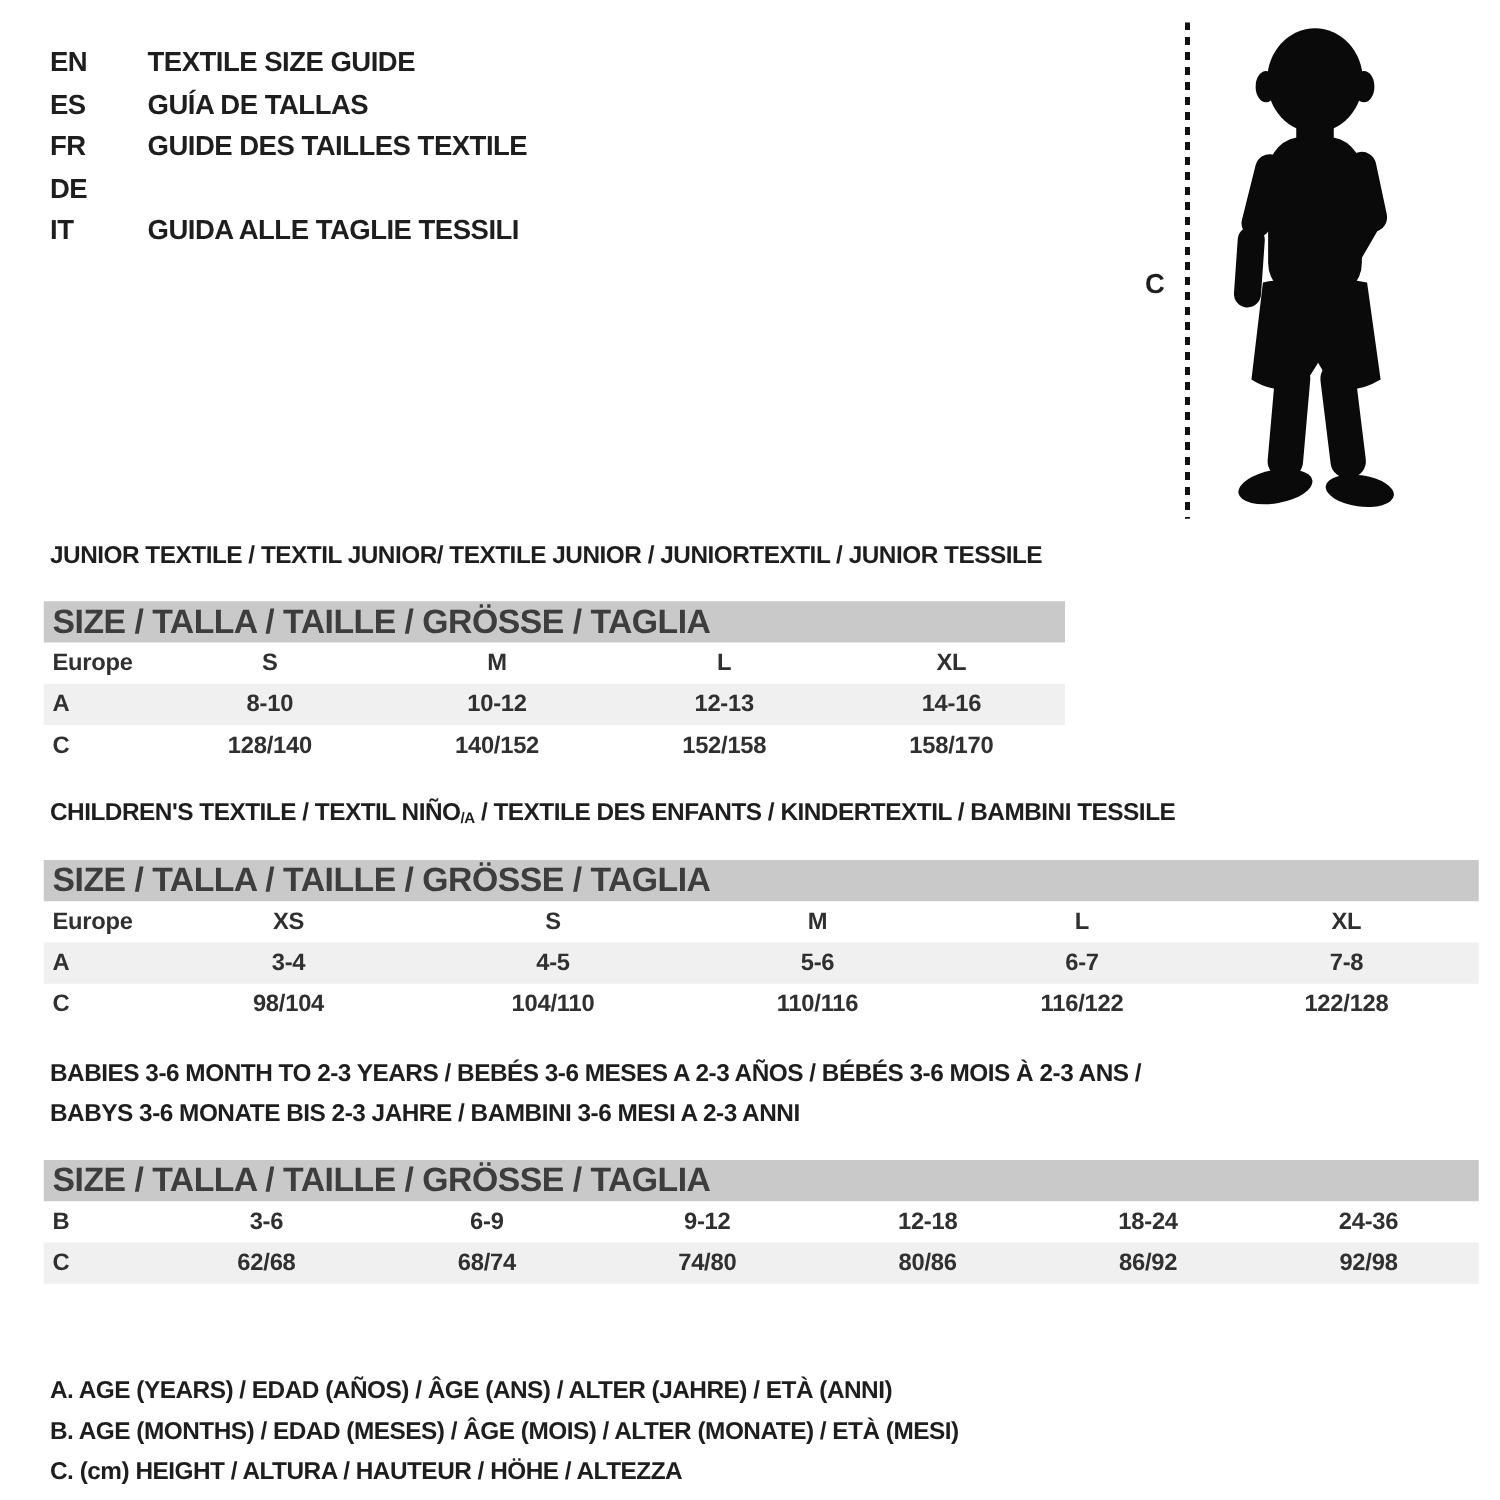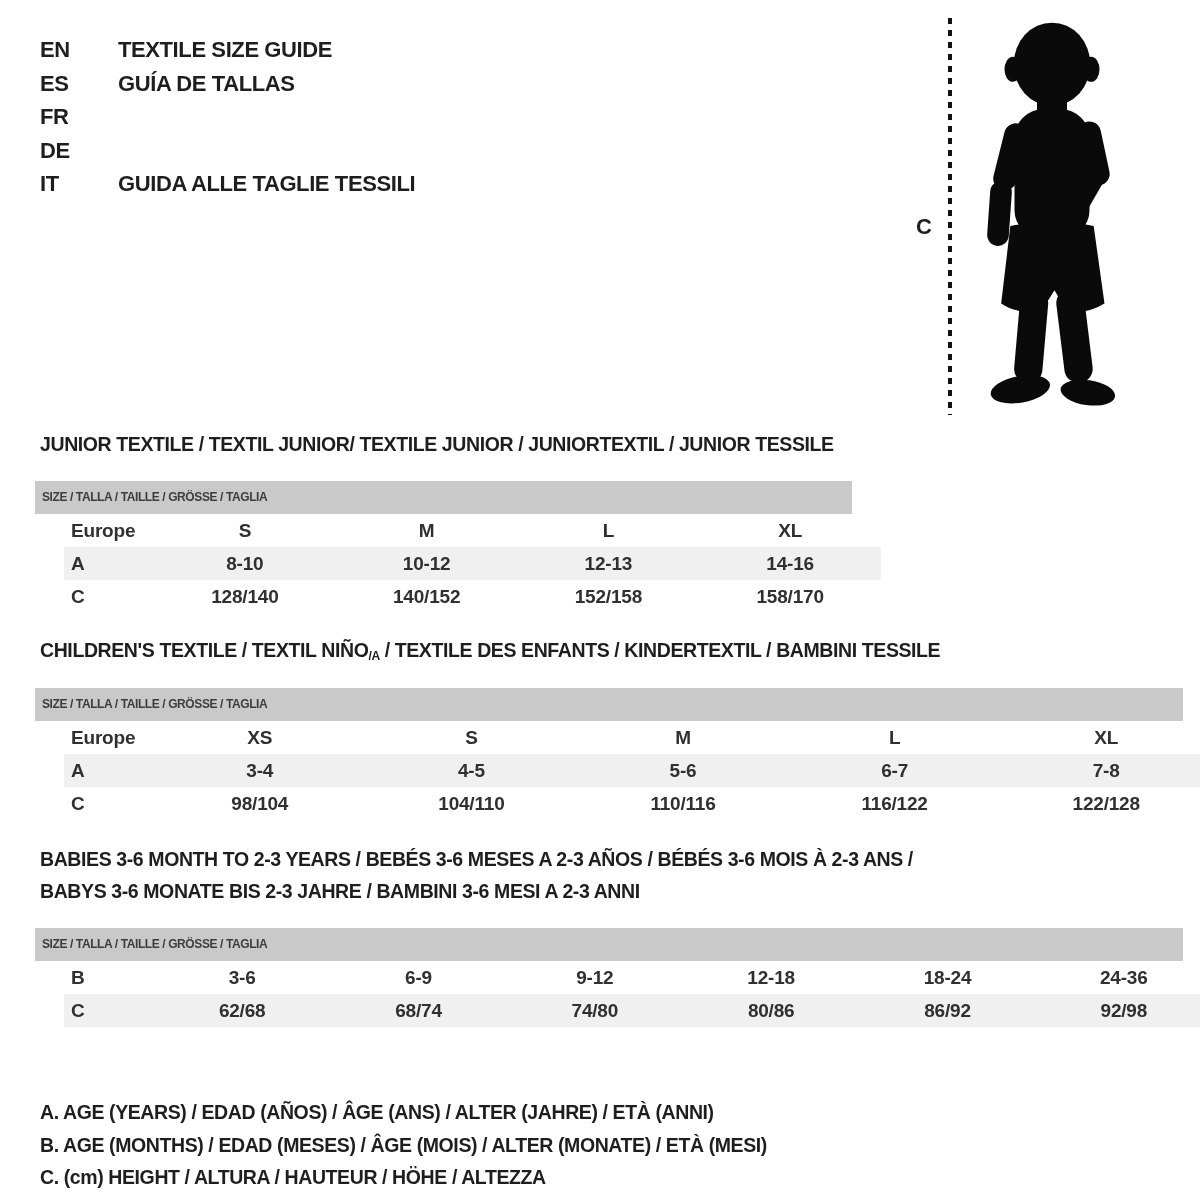--- a/index.html
+++ b/index.html
@@ -39,28 +39,28 @@
     letter-spacing:-0.4px; white-space:nowrap;
   }
   .heading-sub { font-size:0.62em; vertical-align:-0.22em; }
   .babies-heading { line-height:32px; }
 
   
   .size-bar {
     position:absolute; left:35px;
     height:33px; line-height:33px;
     background:#c9c9c9; color:#3d3d3d;
-    font-size:12px; letter-spacing:-0.4px;
+    font-size:27px; letter-spacing:-0.4px;
     padding-left:7px; white-space:nowrap;
   }
   .w-narrow { width:817px; }
   .w-wide   { width:1148px; }
 
   
-  .tbl { position:absolute; left:35px; font-size:19px; letter-spacing:-0.2px; color:#303030;margin-left:29px; }
+  .tbl { position:absolute; left:35px; font-size:19px; letter-spacing:-0.2px; color:#303030; }
   .t-row { display:flex; height:33px; align-items:center; }
   .t-row.shaded { background:#f0f0f0; }
   .t-label { flex:0 0 90px; padding-left:7px; }
   .t-cell { flex:1; text-align:center; }
 
   
   .legend { position:absolute; left:40px; top:1066px;margin-top:30px; }
   .legend-line { font-size:19.5px; line-height:32.6px; letter-spacing:-0.4px; white-space:nowrap; }
 </style>
 </head>
@@ -72,20 +72,21 @@
     <div class="lang-row">
       <span class="lang-code">EN</span>
       <span class="lang-title">TEXTILE SIZE GUIDE</span>
     </div>
     <div class="lang-row">
       <span class="lang-code">ES</span>
       <span class="lang-title">GUÍA DE TALLAS</span>
     </div>
     <div class="lang-row">
       <span class="lang-code">FR</span>
+      <span class="lang-title">GUIDE DES TAILLES TEXTILE</span>
     </div>
     <div class="lang-row">
       <span class="lang-code">DE</span>
     </div>
     <div class="lang-row">
       <span class="lang-code">IT</span>
       <span class="lang-title">GUIDA ALLE TAGLIE TESSILI</span>
     </div>
   </div>
 

